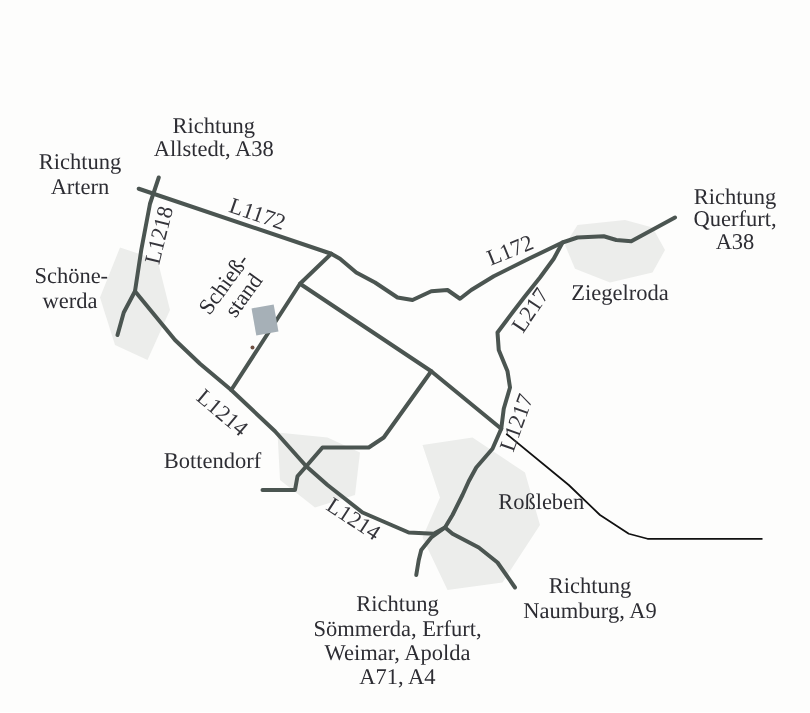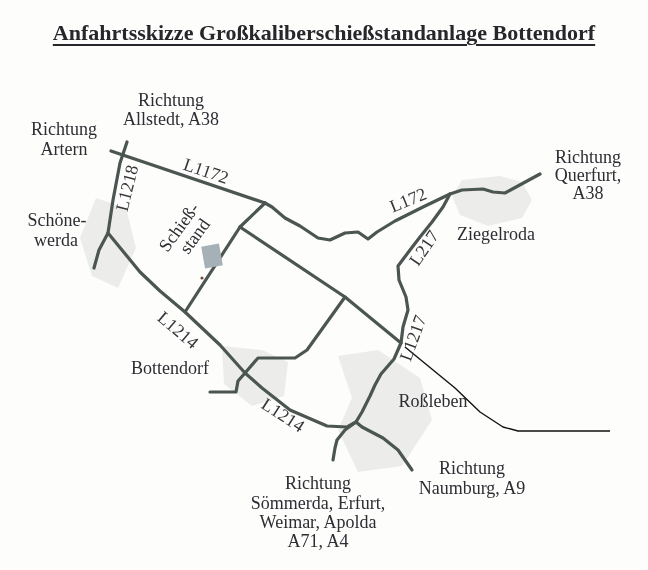--- a/index.html
+++ b/index.html
@@ -25,21 +25,20 @@
     font-family:"Liberation Serif",serif;font-size:18px;fill:#2d2d33;
     text-anchor:middle;
   }
   .roadlbl{fill:#35353b;}
 </style>
 </head>
 <body>
 
 <div class="page">
 
-  <h1 class="title"><span>Anfahrtsskizze Großkaliberschießstandanlage Bottendorf</span></h1>
 
   <svg class="map" width="648" height="570" viewBox="0 0 648 570" xmlns="http://www.w3.org/2000/svg">
 
     <g>
       <polygon class="settlement" points="96,198 126,208 136,248 118,288 92,276 80,238"></polygon>
       <polygon class="settlement" points="452,196 462,180 500,176 522,182 532,200 522,218 488,226 460,215"></polygon>
       <polygon class="settlement" points="222,346 262,350 288,362 284,396 252,406 224,384"></polygon>
       <polygon class="settlement" points="338,356 378,350 420,378 432,420 402,466 358,472 338,430 352,398"></polygon>
     </g>
 

